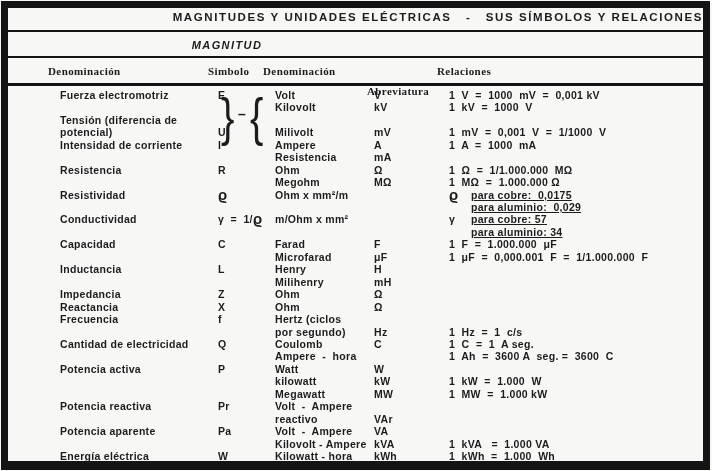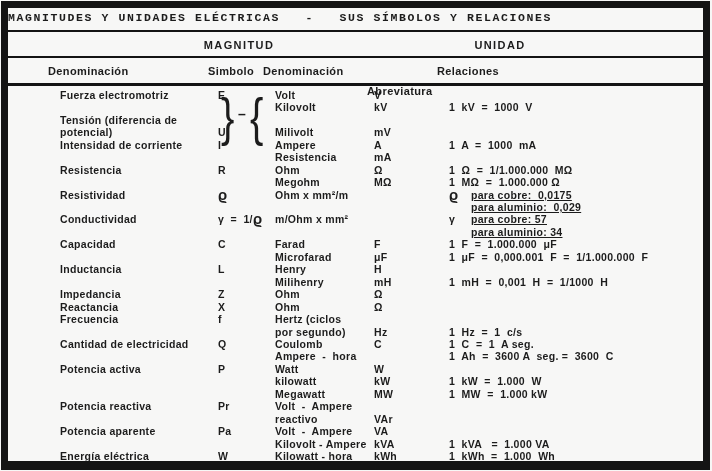--- a/index.html
+++ b/index.html
@@ -6,26 +6,26 @@
   .page{
     position:relative;width:712px;height:471px;
     background:#f7f7f6;overflow:hidden;
     font-family:"Liberation Sans",sans-serif;
     color:#1c1c1c;font-weight:bold;
   }
   .frame{position:absolute;left:1px;top:1px;right:2px;bottom:1px;
     border:7px solid #141414;pointer-events:none;}
   .rule{position:absolute;left:8px;right:9px;height:2px;background:#141414;}
   .rule.thick{height:3px;}
-  .title{position:absolute;left:8px;right:9px;top:11px;text-align:left;
-    font-size:11.5px;letter-spacing:1.6px;white-space:pre;font-family:Liberation Mono, monospace;}
+  .title{position:absolute;left:8px;right:9px;top:11px;text-align:right;
+    font-size:11.5px;letter-spacing:1.6px;white-space:pre;}
   .group{position:absolute;top:39px;width:160px;text-align:center;
     font-size:11px;letter-spacing:1.4px;}
-  .g-mag{left:159px;} .g-uni{left:420px;}
-  .colh{position:absolute;top:65px;font-size:11px;letter-spacing:.4px;white-space:pre;}
+  .g-mag{left:147px;font-style:italic;} .g-uni{left:420px;}
+  .colh{position:absolute;top:65px;font-size:11px;letter-spacing:.4px;white-space:pre;font-family:Liberation Serif, serif;}
   .h-den1{left:48px;} .h-sim{left:208px;} .h-den2{left:263px;}
   .h-abr{left:367px;margin-top:20px;} .h-rel{left:437px;}
   .ln{position:absolute;left:12px;right:0;height:12px;}
   .ln span{position:absolute;font-size:10.5px;letter-spacing:.3px;white-space:pre;line-height:12px;}
   .c1{left:48px;} .c2{left:206px;} .c2b{left:241px;} .c3{left:263px;}
   .c4{left:362px;} .c5{left:437px;} .c5s{left:437px;} .c5i{left:459px;text-decoration:underline;}
   .big{font-size:15px !important;line-height:10px;}
   .brace{position:absolute;font-size:40px;font-weight:normal;
     transform:scaleY(1.3);transform-origin:top;line-height:40px;color:#1c1c1c;}
   .b-right{left:221px;top:91px;}
@@ -35,54 +35,55 @@
 </head>
 <body>
 
 <div class="page">
   <div class="frame"></div>
 
   <div class="title">MAGNITUDES Y UNIDADES ELÉCTRICAS   -   SUS SÍMBOLOS Y RELACIONES</div>
   <div class="rule" style="top:30px"></div>
 
   <div class="group g-mag">MAGNITUD</div>
-  <div class="group g-uni">UNIDAD</div>
   <div class="rule" style="top:56px"></div>
 
   <div class="colh h-den1">Denominación</div>
   <div class="colh h-sim">Simbolo</div>
   <div class="colh h-den2">Denominación</div>
   <div class="colh h-abr">Abreviatura</div>
   <div class="colh h-rel">Relaciones</div>
   <div class="rule thick" style="top:83px"></div>
 
   <div class="brace b-right">}</div>
   <div class="dash">–</div>
   <div class="brace b-left">{</div>
 
   <div>
     <div class="ln" style="top:89px">
       <span class="c1">Fuerza electromotriz</span>
       <span class="c2">E</span>
       <span class="c3">Volt</span>
       <span class="c4">V</span>
+      <span class="c5">1  V  =  1000  mV  =  0,001 kV</span>
     </div>
     <div class="ln" style="top:101px">
       <span class="c3">Kilovolt</span>
       <span class="c4">kV</span>
       <span class="c5">1  kV  =  1000  V</span>
     </div>
     <div class="ln" style="top:114px">
       <span class="c1">Tensión (diferencia de</span>
     </div>
     <div class="ln" style="top:126px">
       <span class="c1">potencial)</span>
       <span class="c2">U</span>
       <span class="c3">Milivolt</span>
       <span class="c4">mV</span>
+      <span class="c5">1  mV  =  0,001  V  =  1/1000  V</span>
     </div>
     <div class="ln" style="top:139px">
       <span class="c1">Intensidad de corriente</span>
       <span class="c2">I</span>
       <span class="c3">Ampere</span>
       <span class="c4">A</span>
       <span class="c5">1  A  =  1000  mA</span>
     </div>
     <div class="ln" style="top:151px">
       <span class="c3">Resistencia</span>
@@ -135,21 +136,20 @@
     </div>
     <div class="ln" style="top:263px">
       <span class="c1">Inductancia</span>
       <span class="c2">L</span>
       <span class="c3">Henry</span>
       <span class="c4">H</span>
     </div>
     <div class="ln" style="top:276px">
       <span class="c3">Milihenry</span>
       <span class="c4">mH</span>
-      <span class="c5">1  mH  =  0,001  H  =  1/1000  H</span>
     </div>
     <div class="ln" style="top:288px">
       <span class="c1">Impedancia</span>
       <span class="c2">Z</span>
       <span class="c3">Ohm</span>
       <span class="c4">Ω</span>
     </div>
     <div class="ln" style="top:301px">
       <span class="c1">Reactancia</span>
       <span class="c2">X</span>

